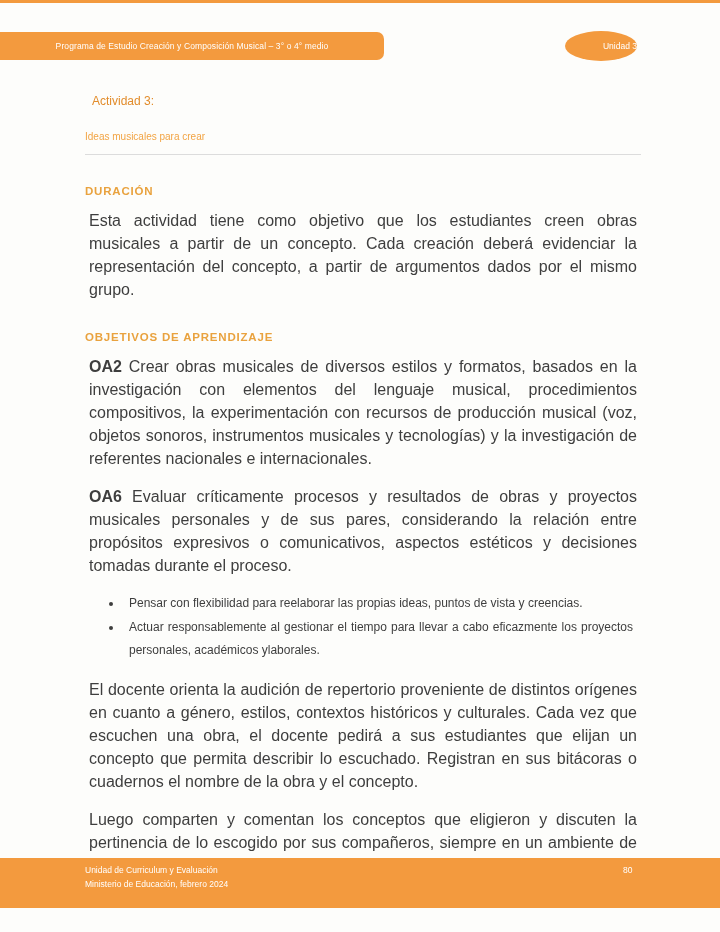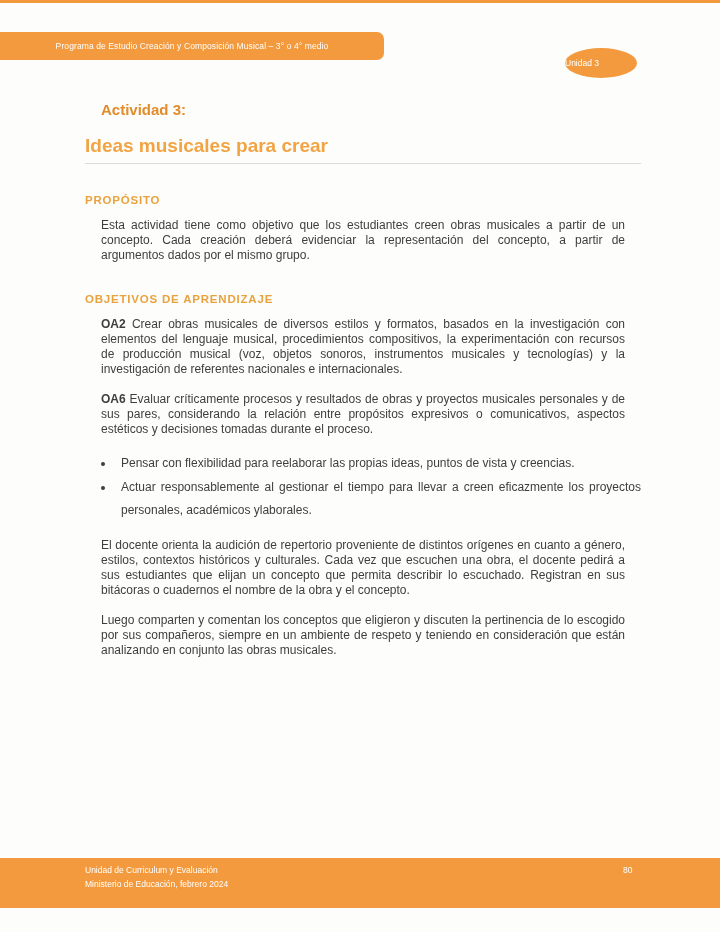--- a/index.html
+++ b/index.html
@@ -22,51 +22,51 @@
     position:absolute;top:0;left:0;width:720px;height:3px;
     background:var(--orange);
   }
   .program-bar{
     position:absolute;top:32px;left:0;width:384px;height:28px;
     background:var(--orange);border-radius:0 7px 7px 0;
     color:#fff;font-size:8.5px;letter-spacing:.1px;
     display:flex;align-items:center;justify-content:center;text-align:right;
   }
   .unit-badge{
-    position:absolute;top:48px;left:565px;width:72px;height:30px;
+    position:absolute;top:31px;left:565px;width:72px;height:30px;
     background:var(--orange);border-radius:50%;
     color:#fff;font-size:8.5px;
-    display:flex;align-items:center;justify-content:flex-start;
+    display:flex;align-items:center;justify-content:flex-end;
   }
   .content{
     position:absolute;top:84px;left:85px;width:556px;
   }
   .activity-title{
-    margin:16px;font-size:15px;line-height:20px;font-weight:bold;
+    margin:7px;font-size:12px;line-height:20px;font-weight:normal;
     color:var(--title-orange);
   }
   .activity-subtitle{
-    margin:16px 0 0;font-size:19px;line-height:20px;font-weight:bold;
+    margin:16px 0 0;font-size:10px;line-height:20px;font-weight:normal;
     color:var(--subtitle-orange);
   }
   .divider{
     margin-top:7px;border-bottom:1px solid var(--divider);height:0;
   }
   .section-heading{
     margin:29px 0 10px;font-size:11.5px;line-height:15px;font-weight:bold;
     letter-spacing:.8px;color:var(--heading-orange);
   }
   .body-par{
-    margin:0 16px 15px;font-size:12px;line-height:15px;
+    margin:0 4px 15px;font-size:16px;line-height:23px;
     text-align:justify;color:var(--body-text);
   }
   .body-par strong{font-weight:bold;}
   .plain{text-align:left;}
   ul.bullets{
-    margin:0 0 15px;padding-left:30px;list-style:disc;
+    margin:0 8px 15px;padding-left:30px;list-style:disc;
   }
   ul.bullets li{
     font-size:12px;line-height:23.5px;text-align:justify;
     color:var(--body-text);padding-left:6px;
   }
   .footer{
     position:absolute;top:858px;left:0;width:720px;height:50px;
     background:var(--orange);color:#fff;
   }
   .footer-left{
@@ -88,30 +88,30 @@
 <div class="unit-badge">
   <span>Unidad 3</span>
 </div>
 
 <div class="content">
 
   <h1 class="activity-title">Actividad 3:</h1>
   <h2 class="activity-subtitle">Ideas musicales para crear</h2>
   <div class="divider"></div>
 
-  <h3 class="section-heading">PROPÓSITO</h3>
+  <h3 class="section-heading">DURACIÓN</h3>
   <p class="body-par">Esta actividad tiene como objetivo que los estudiantes creen obras musicales a partir de un concepto. Cada creación deberá evidenciar la representación del concepto, a partir de argumentos dados por el mismo grupo.</p>
 
   <h3 class="section-heading">OBJETIVOS DE APRENDIZAJE</h3>
   <p class="body-par"><strong>OA2</strong><span> Crear obras musicales de diversos estilos y formatos, basados en la investigación con elementos del lenguaje musical, procedimientos compositivos, la experimentación con recursos de producción musical (voz, objetos sonoros, instrumentos musicales y tecnologías) y la investigación de referentes nacionales e internacionales.</span></p>
   <p class="body-par"><strong>OA6</strong><span> Evaluar críticamente procesos y resultados de obras y proyectos musicales personales y de sus pares, considerando la relación entre propósitos expresivos o comunicativos, aspectos estéticos y decisiones tomadas durante el proceso.</span></p>
 
   <ul class="bullets">
     <li>Pensar con flexibilidad para reelaborar las propias ideas, puntos de vista y creencias.</li>
-    <li>Actuar responsablemente al gestionar el tiempo para llevar a creen eficazmente los proyectos personales, académicos ylaborales.</li>
+    <li>Actuar responsablemente al gestionar el tiempo para llevar a cabo eficazmente los proyectos personales, académicos ylaborales.</li>
   </ul>
 
 
   <p class="body-par">El docente orienta la audición de repertorio proveniente de distintos orígenes en cuanto a género, estilos, contextos históricos y culturales. Cada vez que escuchen una obra, el docente pedirá a sus estudiantes que elijan un concepto que permita describir lo escuchado. Registran en sus bitácoras o cuadernos el nombre de la obra y el concepto.</p>
   <p class="body-par">Luego comparten y comentan los conceptos que eligieron y discuten la pertinencia de lo escogido por sus compañeros, siempre en un ambiente de respeto y teniendo en consideración que están analizando en conjunto las obras musicales.</p>
 
 </div>
 
 <div class="footer">
   <div class="footer-left">

